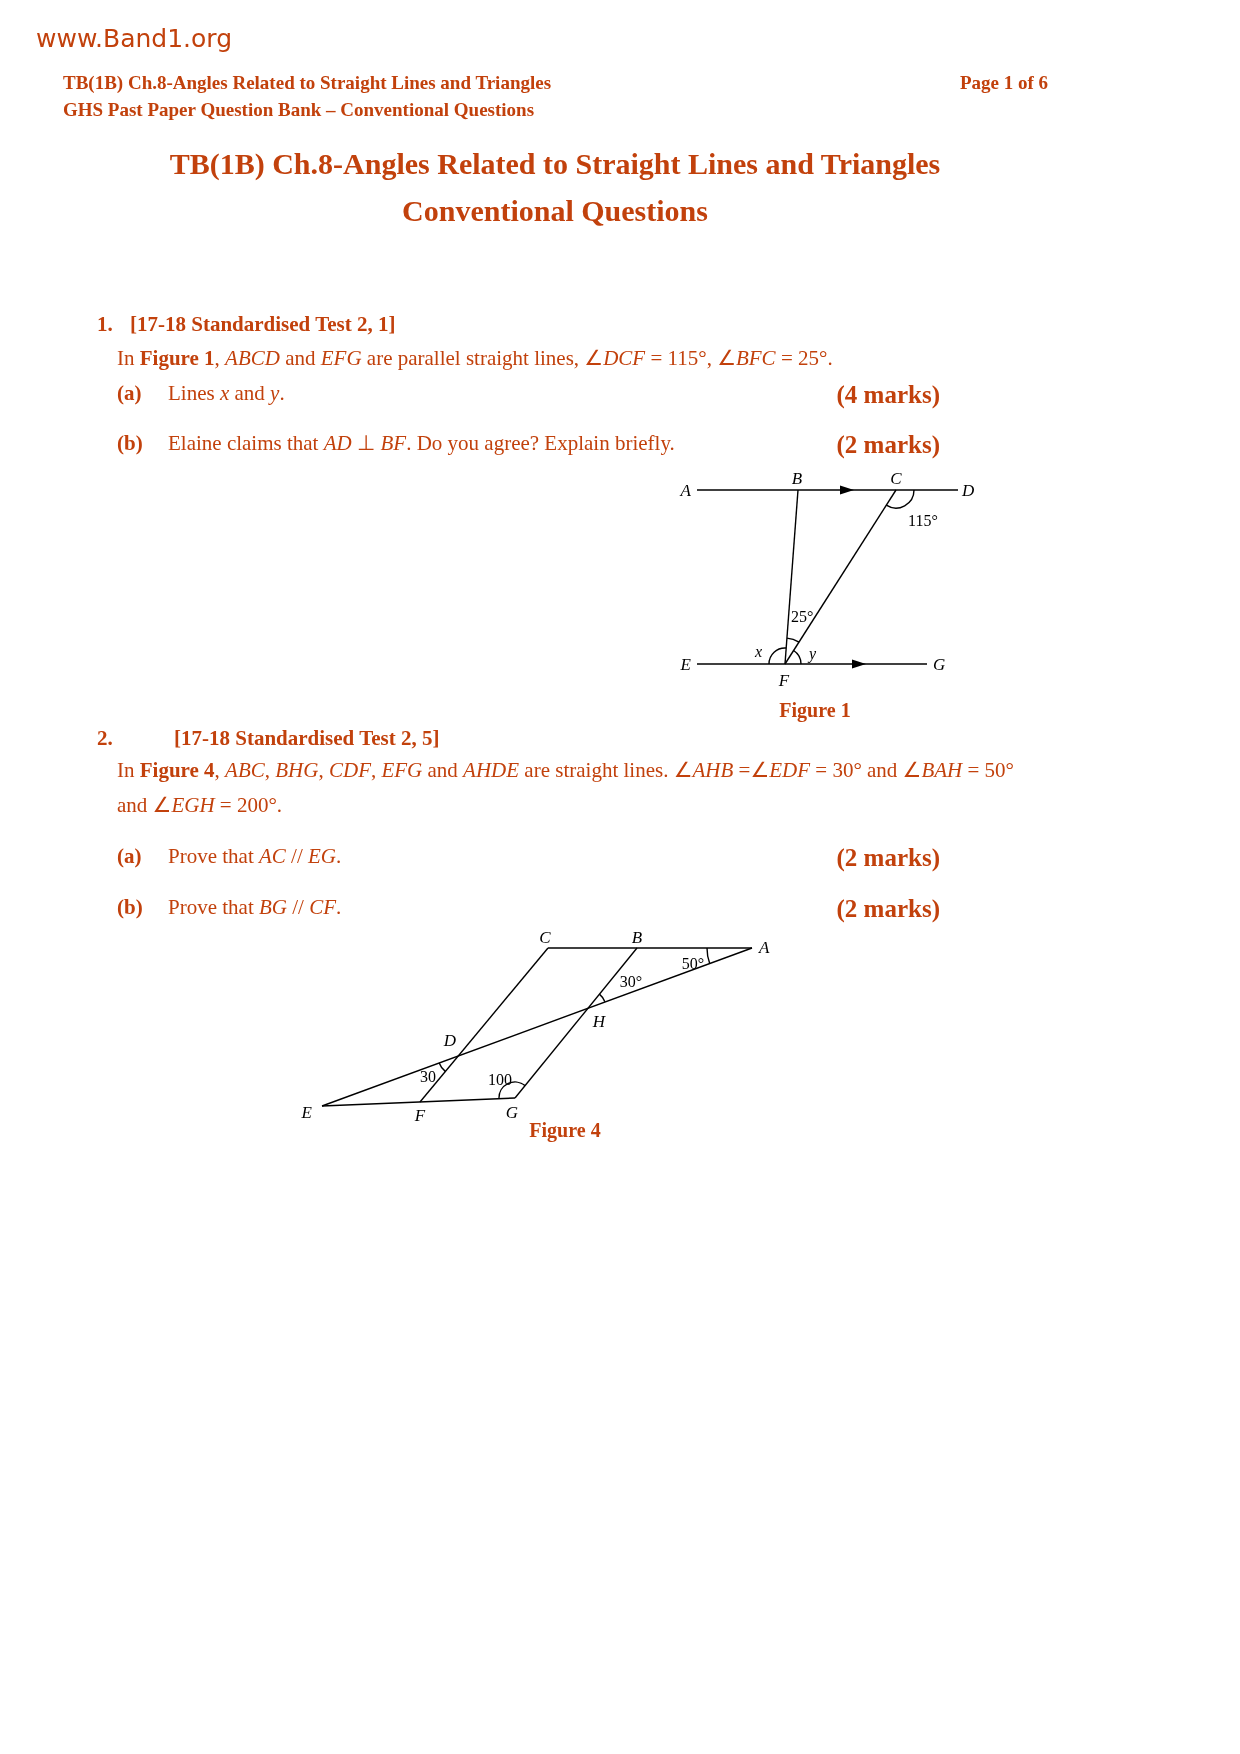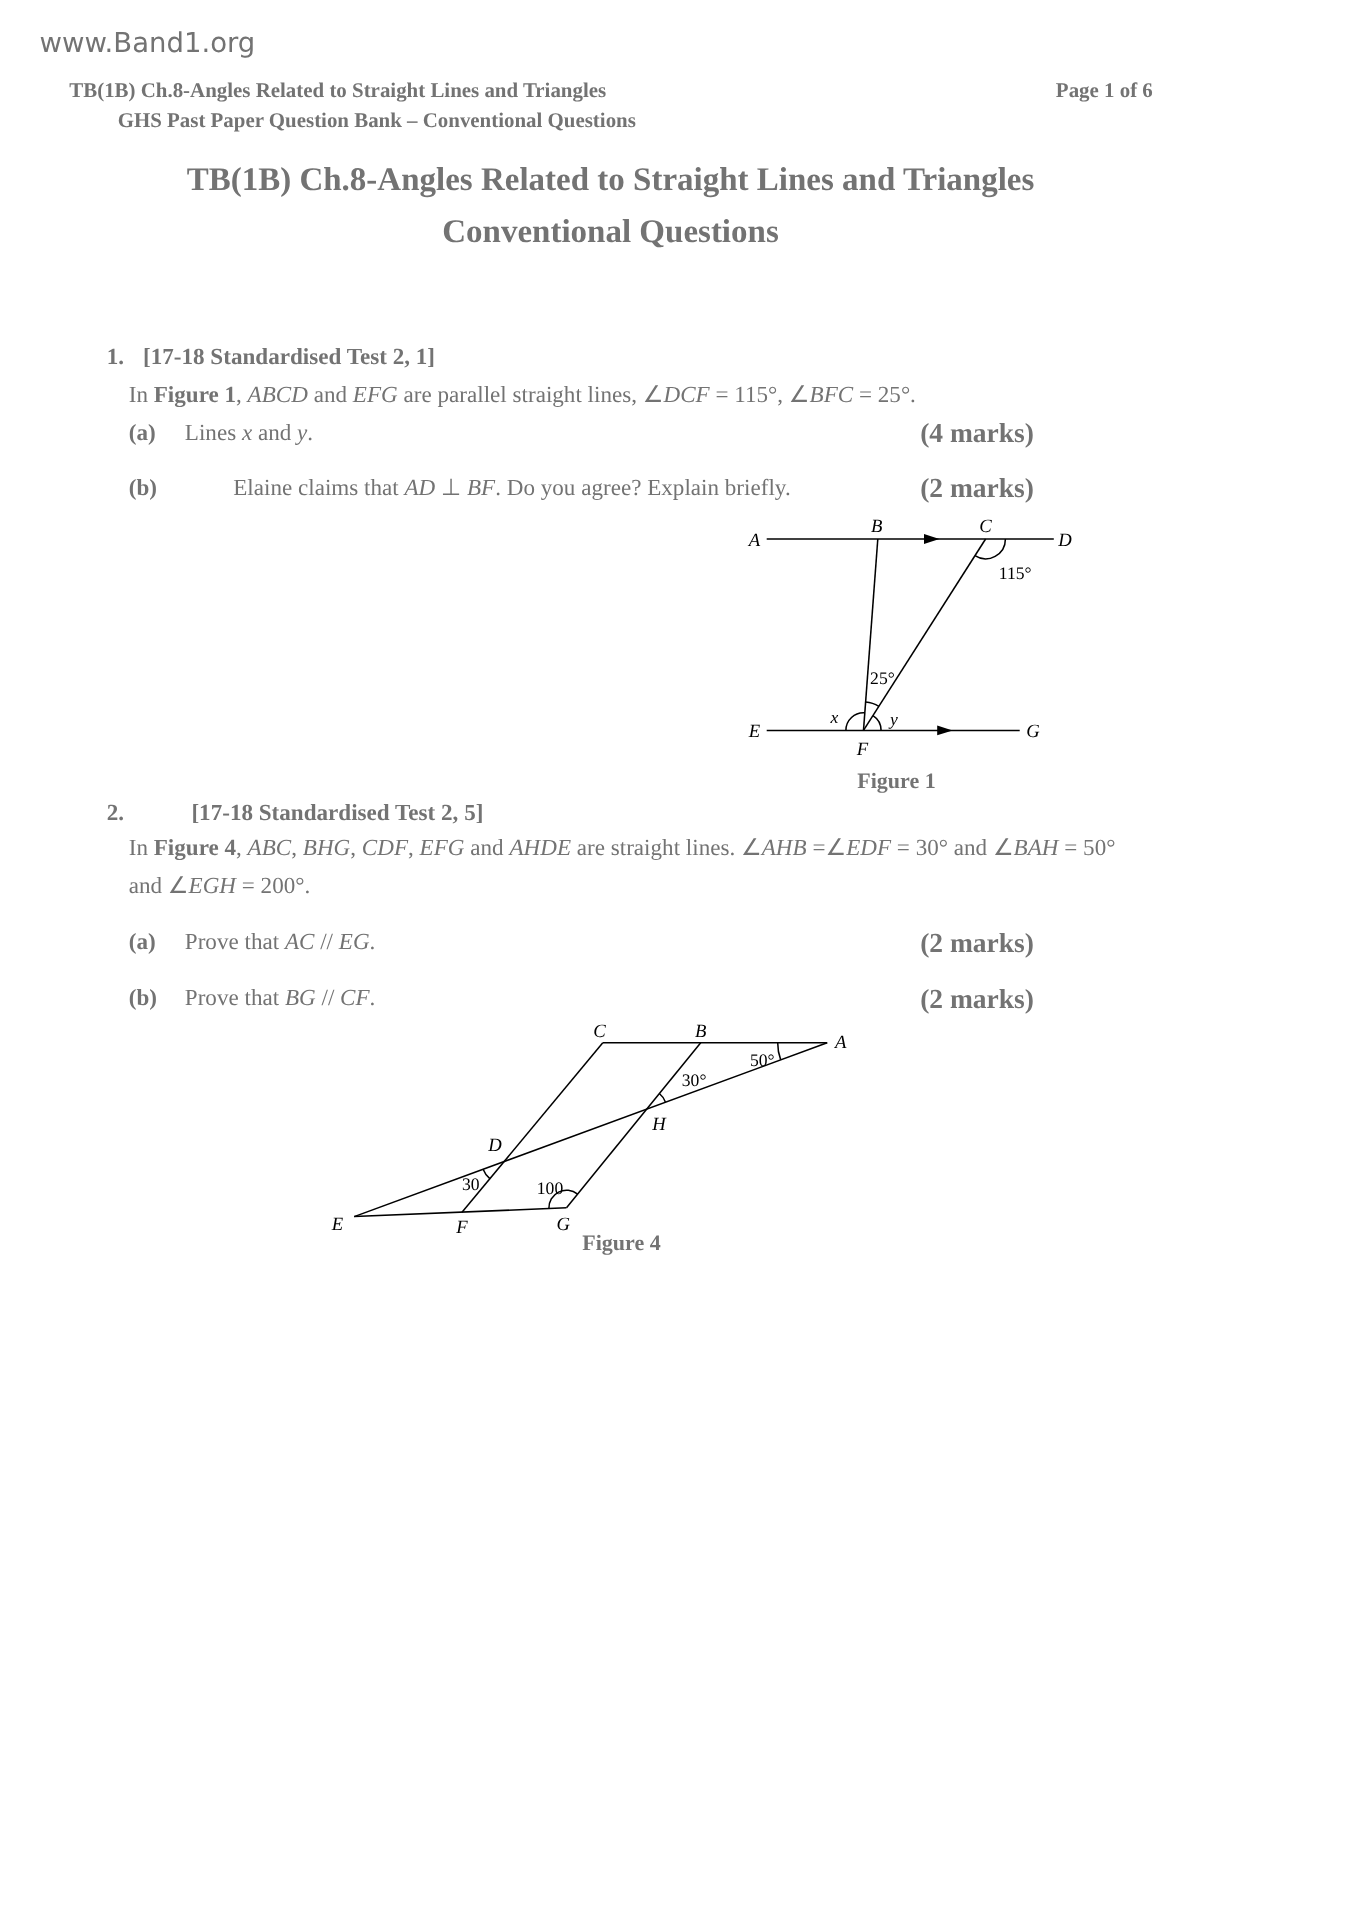--- a/index.html
+++ b/index.html
@@ -1,16 +1,16 @@
 <!DOCTYPE html>
 <html><head>
 <meta charset="utf-8">
 <style>
   html,body{margin:0;padding:0;background:#ffffff;}
-  .page{position:relative;width:1240px;height:1754px;background:#ffffff;color:#737373;
+  .page{position:relative;width:1240px;height:1754px;background:#ffffff;color:#c2410c;
         font-family:"Liberation Serif",serif;overflow:hidden;text-decoration:underline;}
   .abs{position:absolute;}
   .row{position:absolute;left:0;width:1240px;height:32px;}
   .b{font-weight:bold;}
   .i{font-style:italic;}
   .site{font-family:"DejaVu Sans",sans-serif;font-size:25px;}
   .hdr{font-size:19px;font-weight:bold;white-space:nowrap;}
   .title-block{font-size:30px;font-weight:bold;text-align:center;line-height:47px;}
   .body-text{font-size:21px;white-space:nowrap;}
   .marks{position:absolute;right:300px;font-weight:bold;font-size:25px;white-space:nowrap;}
@@ -21,21 +21,21 @@
   .ang-i{font-size:16px;font-style:italic;}
 </style>
 </head>
 <body>
 
 <div class="page">
 
   <div class="abs site" style="left:36px;top:24px;">www.Band1.org</div>
 
   <div class="abs hdr" style="left:63px;top:72px;">TB(1B) Ch.8-Angles Related to Straight Lines and Triangles</div>
-  <div class="abs hdr" style="left:63px;top:99px;margin-left:44px;">GHS Past Paper Question Bank – Conventional Questions</div>
+  <div class="abs hdr" style="left:63px;top:99px;">GHS Past Paper Question Bank – Conventional Questions</div>
   <div class="abs hdr" style="right:192px;top:72px;margin-left:24px;">Page 1 of 6</div>
 
   <div class="abs title-block" style="left:63px;top:140px;width:984px;">
     <div>TB(1B) Ch.8-Angles Related to Straight Lines and Triangles</div>
     <div>Conventional Questions</div>
   </div>
 
   <div class="row" style="top:312px;">
     <span class="abs body-text b" style="left:97px;">1.</span>
     <span class="abs body-text b" style="left:130px;">[17-18 Standardised Test 2, 1]</span>
@@ -46,21 +46,21 @@
   </div>
 
   <div class="row" style="top:381px;">
     <span class="abs body-text b" style="left:117px;">(a)</span>
     <span class="abs body-text" style="left:168px;"><span>Lines </span><span class="i">x</span><span> and </span><span class="i">y</span><span>.</span></span>
     <span class="marks">(4 marks)</span>
   </div>
 
   <div class="row" style="top:431px;">
     <span class="abs body-text b" style="left:117px;">(b)</span>
-    <span class="abs body-text" style="left:168px;margin-left:44px;"><span>Elaine claims that </span><span class="i">AD</span><span> ⊥ </span><span class="i">BF</span><span>. Do you agree? Explain briefly.</span></span>
+    <span class="abs body-text" style="left:168px;"><span>Elaine claims that </span><span class="i">AD</span><span> ⊥ </span><span class="i">BF</span><span>. Do you agree? Explain briefly.</span></span>
     <span class="marks">(2 marks)</span>
   </div>
 
   <svg class="abs" style="left:675px;top:468px;" width="300" height="232" viewBox="0 0 300 232">
     <g stroke="#000" stroke-width="1.4" fill="none">
       <line x1="22" y1="22" x2="283" y2="22"></line>
       <line x1="22" y1="196" x2="252" y2="196"></line>
       <line x1="123" y1="22" x2="110" y2="196"></line>
       <line x1="221" y1="22" x2="110" y2="196"></line>
       <path d="M239,22 A18,18 0 0 1 211.3,37.2"></path>

